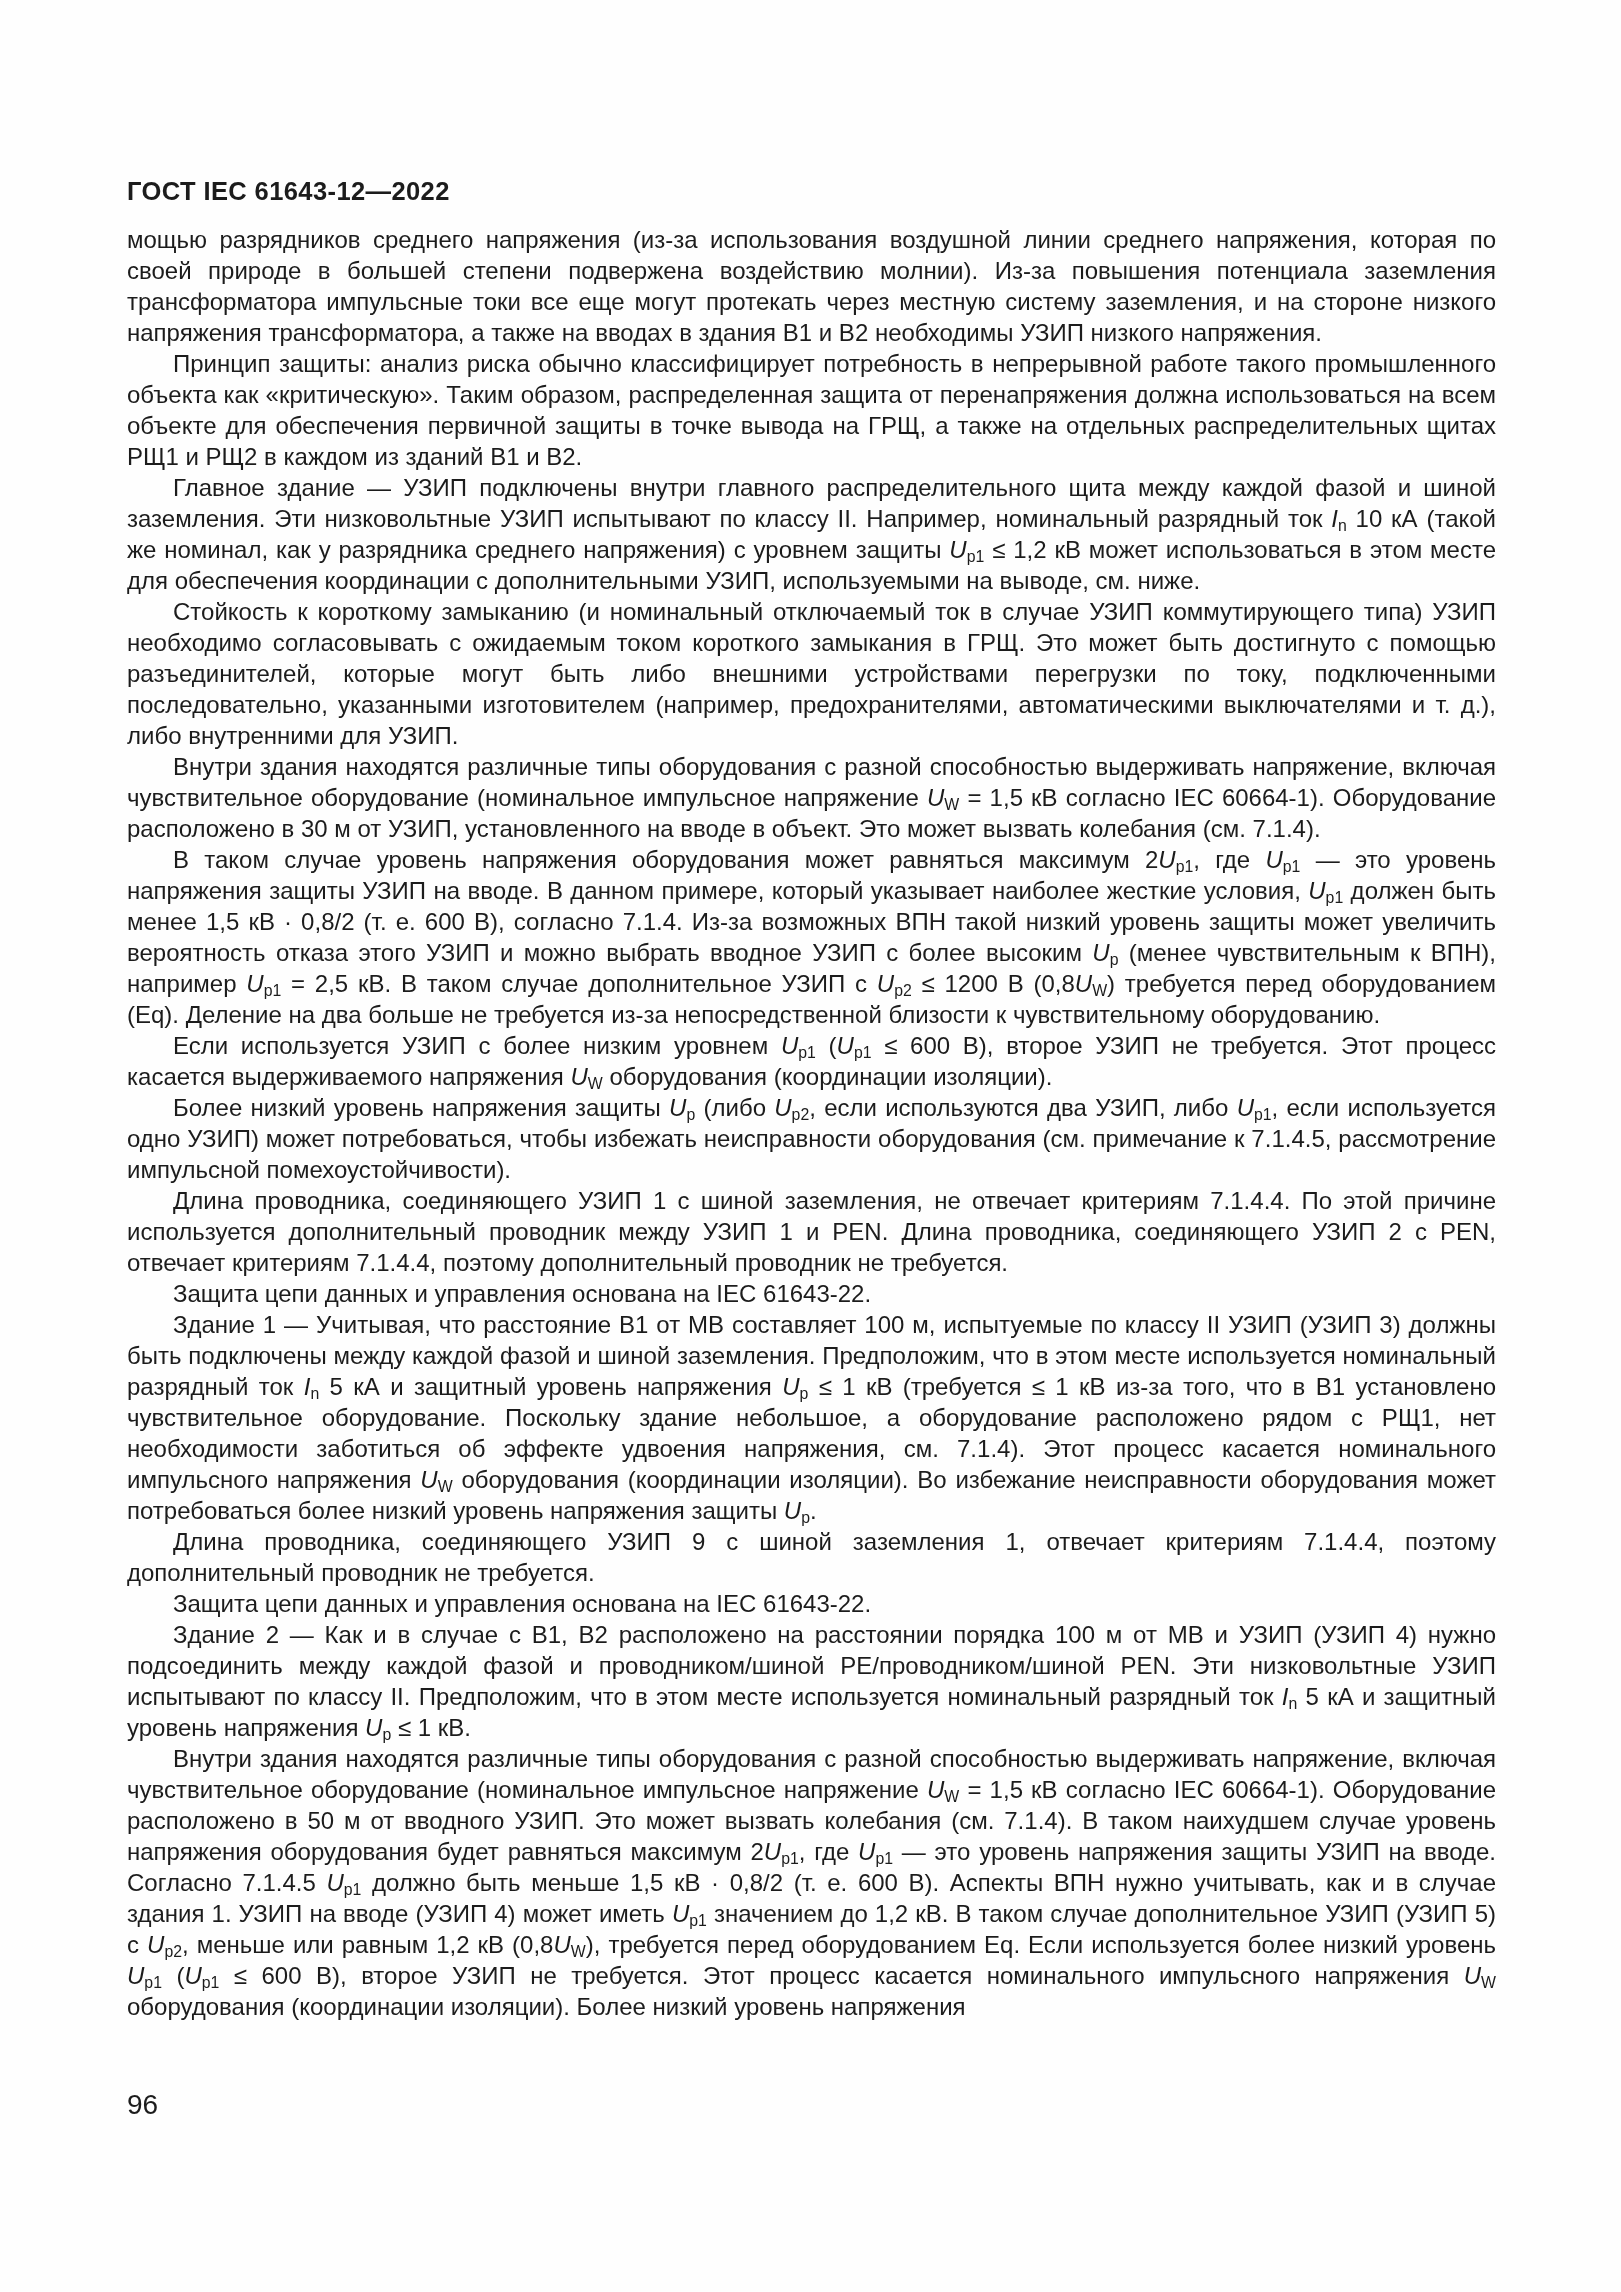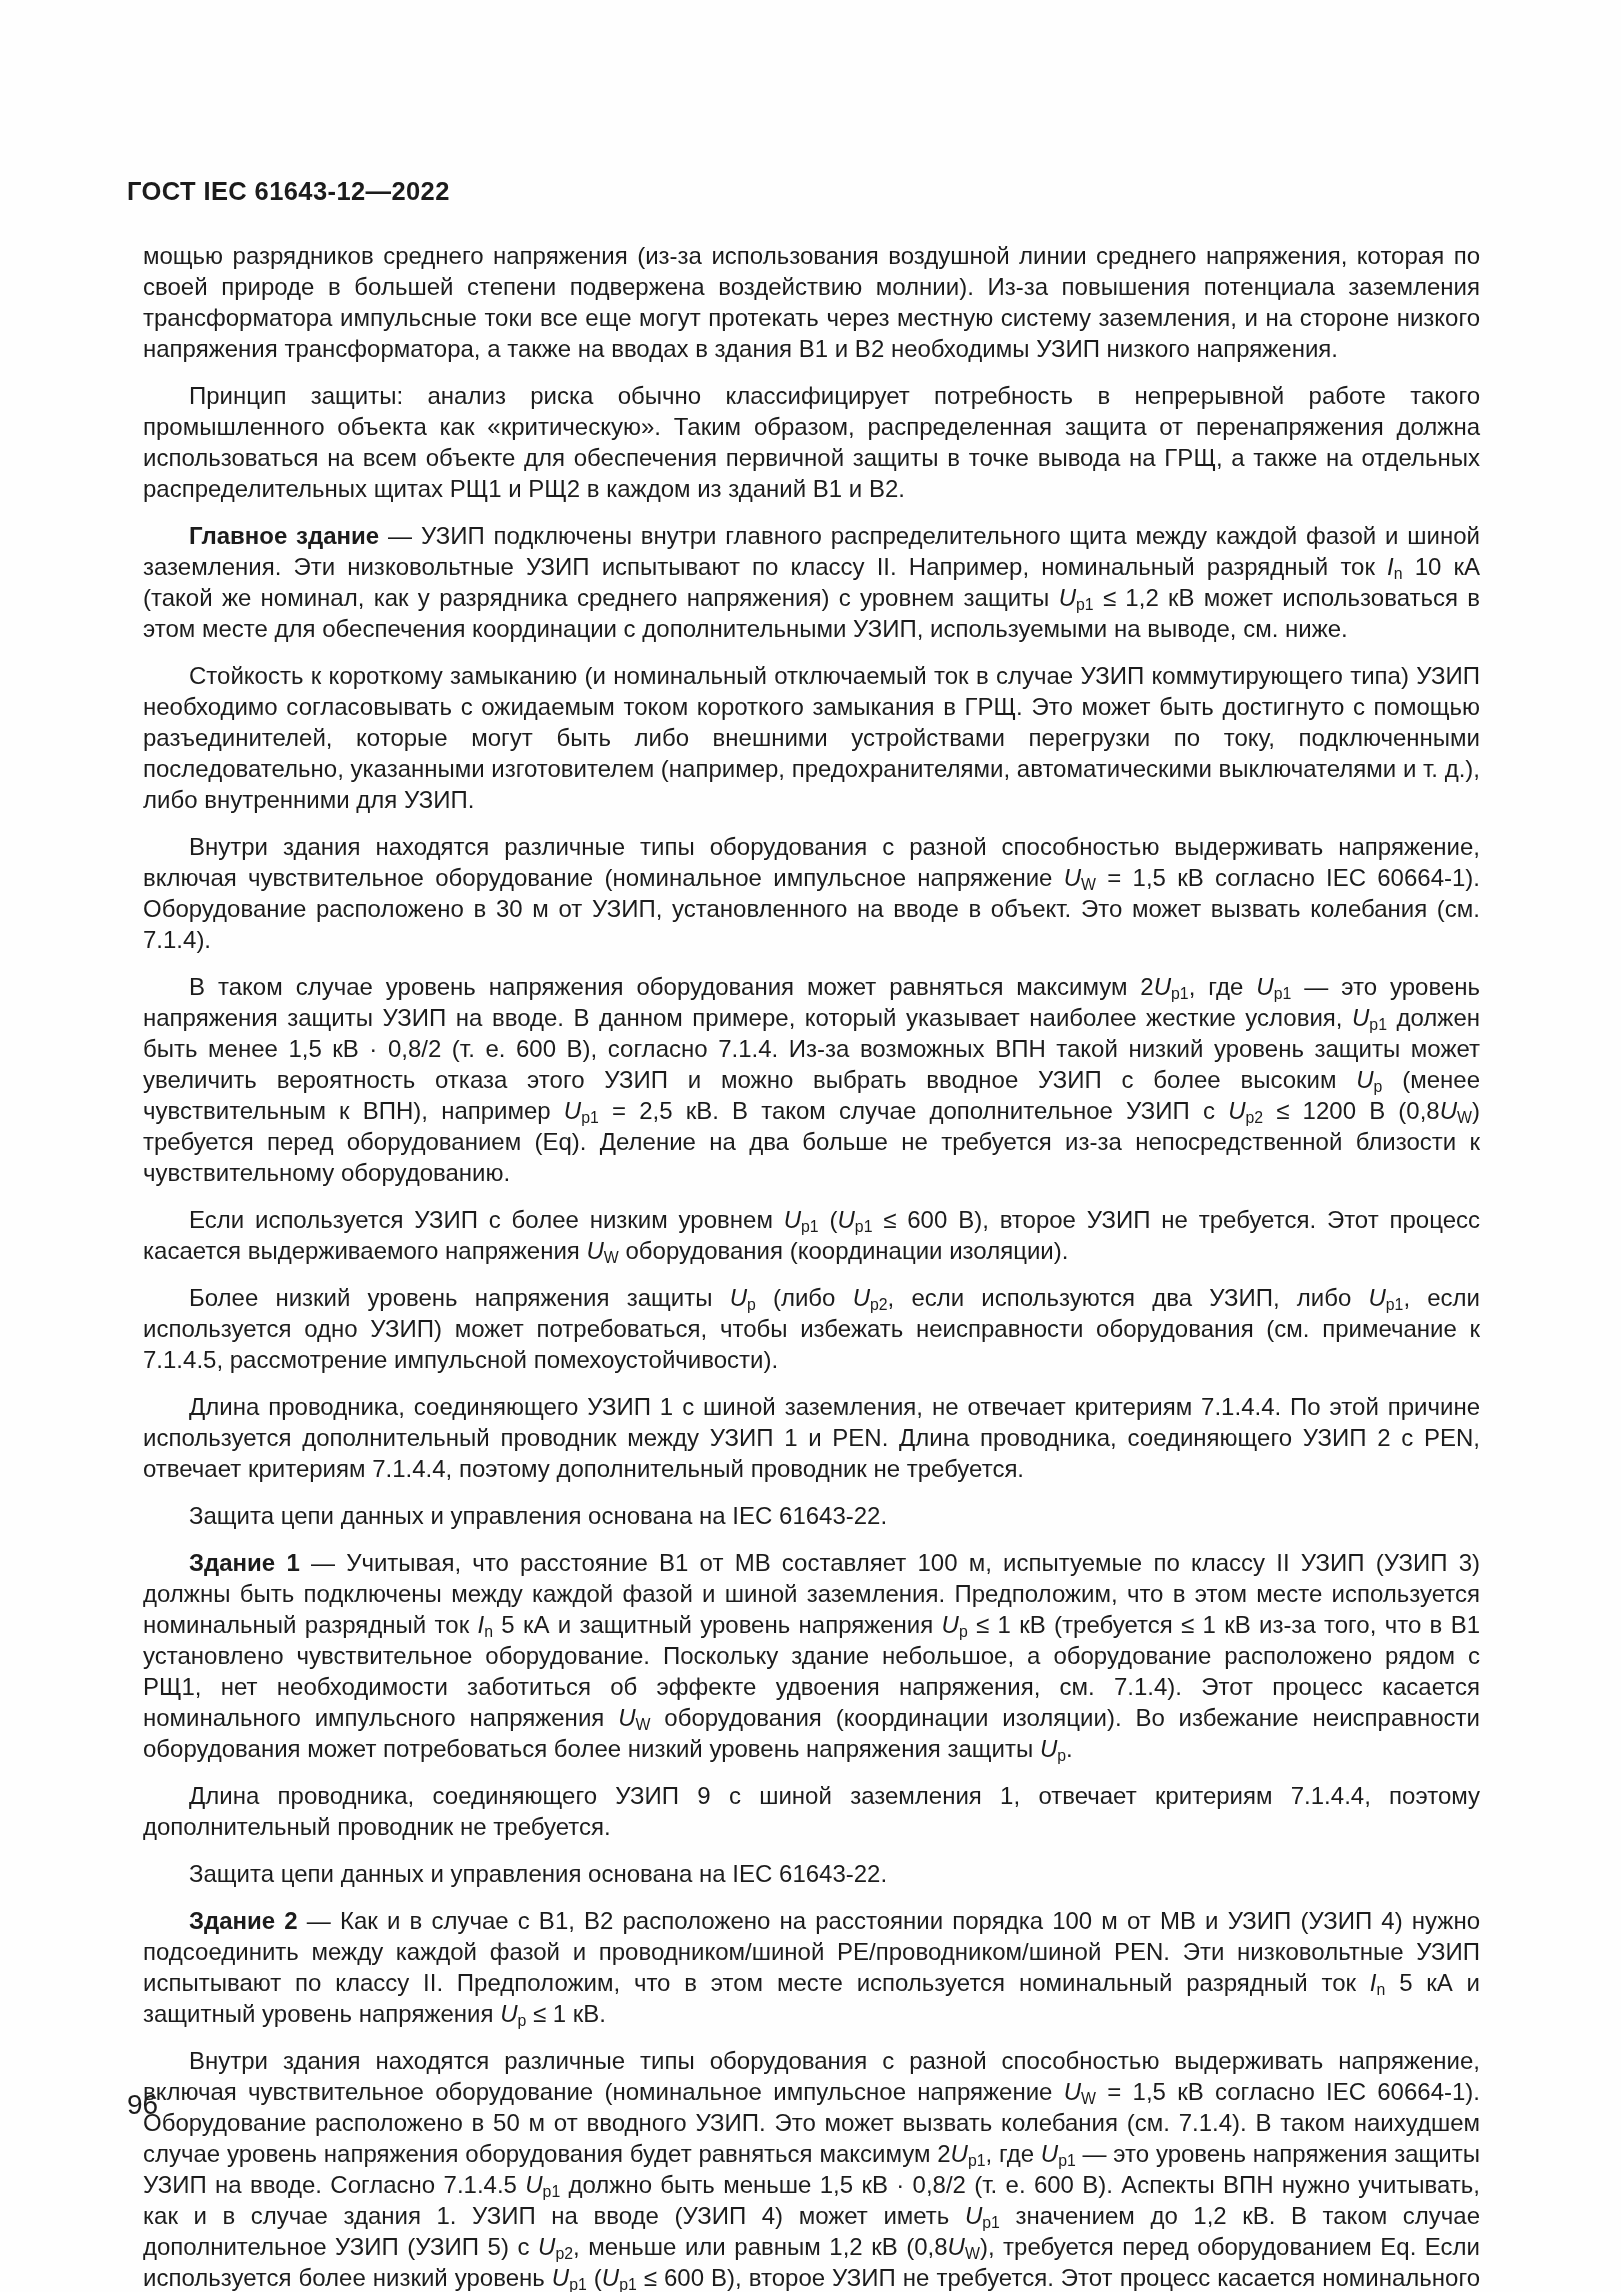--- a/index.html
+++ b/index.html
@@ -28,28 +28,28 @@
     .doc-body {
       position: absolute;
       left: 127px;
       top: 224px;
       width: 1369px;
       font-size: 24px;
       line-height: 31px;
       text-align: justify;
     }
     .doc-body p {
-      margin: 16px;
+      margin: 0;
       padding: 0;
       text-indent: 46px;
     }
     .doc-body p.no-indent {
       text-indent: 0;
     }
-    .doc-body b { font-weight: 700; }
+    .doc-body b { font-weight: 400; }
     .doc-body i { font-style: italic; }
     .doc-body sub {
       font-size: 66%;
       line-height: 0;
       font-style: normal;
       vertical-align: -0.28em;
     }
     .page-number {
       position: absolute;
       left: 127px;

